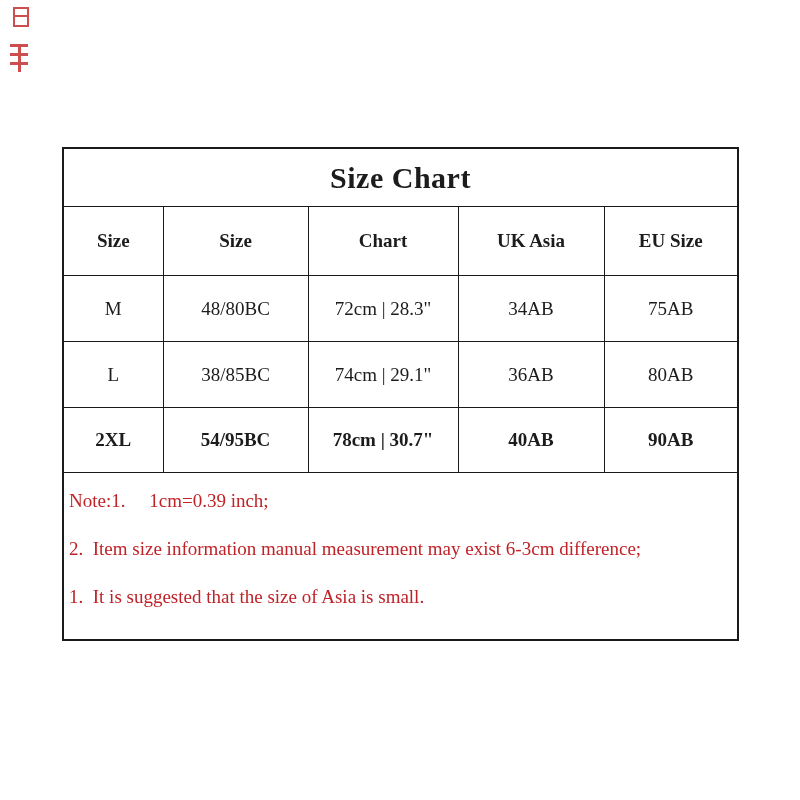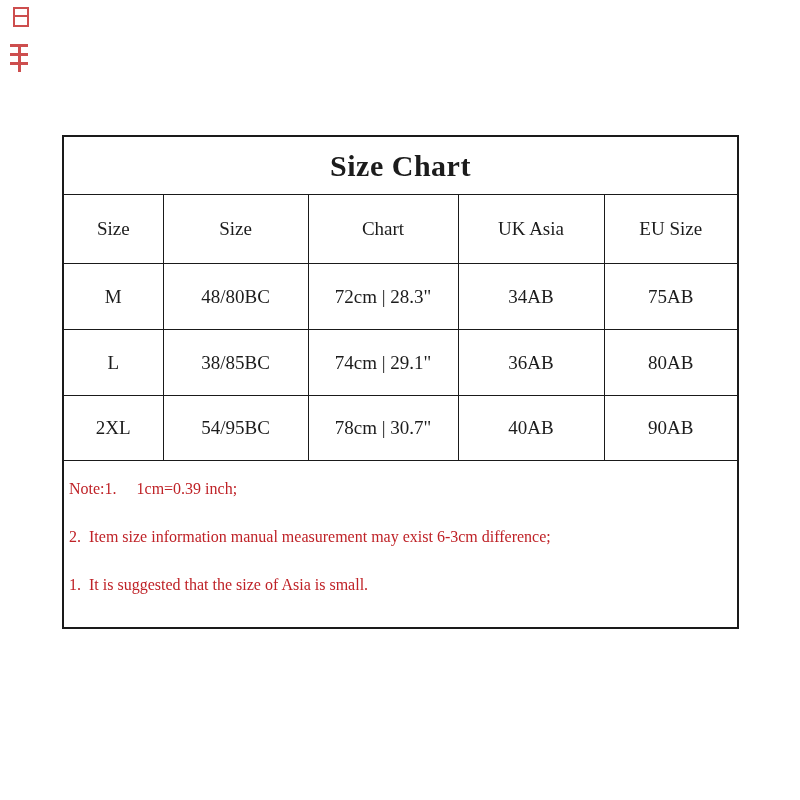--- a/index.html
+++ b/index.html
@@ -15,21 +15,21 @@
     height: 800px;
     background: #ffffff;
     font-family: "Liberation Serif", "DejaVu Serif", serif;
     overflow: hidden;
   }
 
   
   table.size-chart {
     position: absolute;
     left: 62px;
-    top: 135px;
+    top: 147px;
     width: 675px;
     border-collapse: collapse;
     table-layout: fixed;
     border: 2px solid #1a1a1a;
     background: #ffffff;
   }
   table.size-chart td {
     border: 1.5px solid #1a1a1a;
     text-align: center;
     vertical-align: middle;
@@ -39,34 +39,34 @@
     overflow: hidden;
   }
   tr.title-row td {
     height: 57px;
     font-size: 30px;
     font-weight: bold;
     letter-spacing: 0.5px;
   }
   tr.header-row td {
     height: 68px;
-    font-weight: normal;
+    font-weight: bold;
   }
   tr.data-row td { height: 65px; }
-  tr.data-row.last td { height: 64px; }
+  tr.data-row.last td { height: 64px; font-weight: bold; }
   tr.notes-row td {
     height: 149px;
     text-align: left;
     vertical-align: top;
     padding: 17px 8px 0 5px;
     color: #bf2227;
   }
   tr.notes-row p {
     margin: 0 0 27px 0;
-    font-size: 16px;
+    font-size: 19px;
     line-height: 21px;
     white-space: pre-wrap;
   }
 
   
   .wm {
     position: absolute;
     opacity: 0.85;
   }
   .wm-1 {

